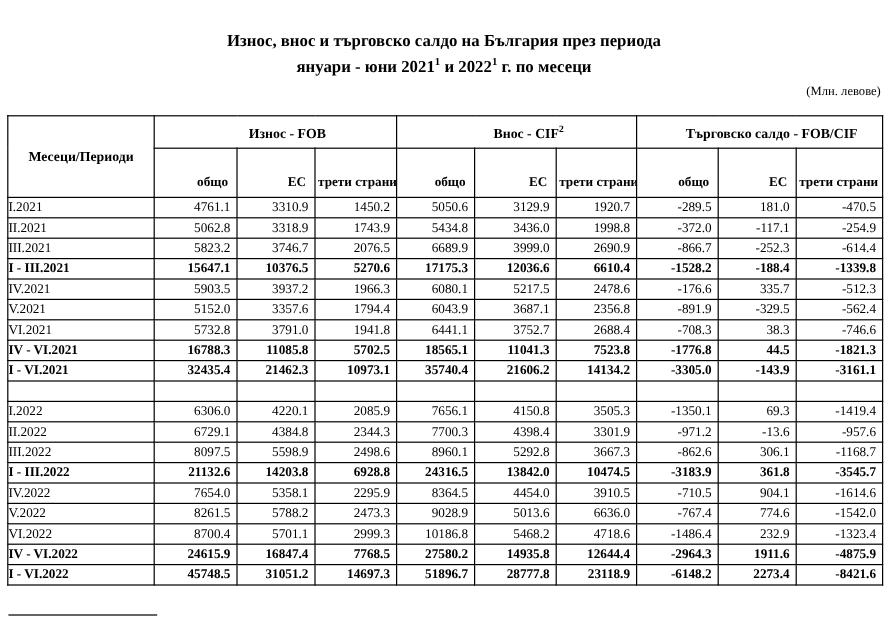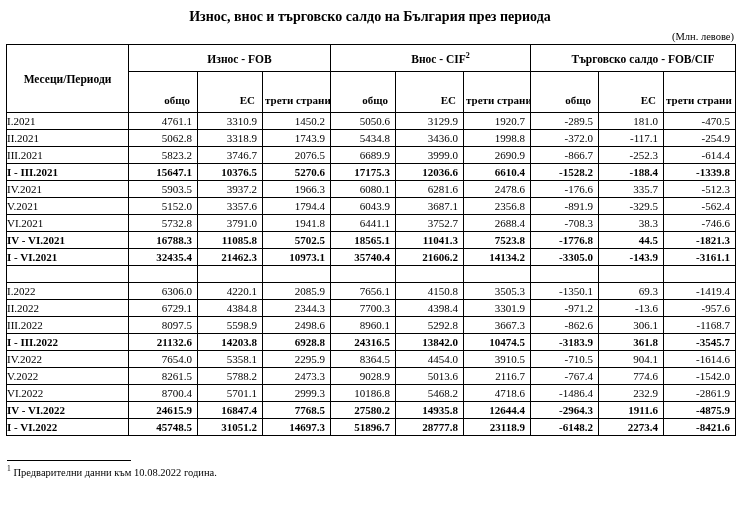--- a/index.html
+++ b/index.html
@@ -7,28 +7,29 @@
   body {
     font-family: "Liberation Serif", "DejaVu Serif", serif;
     color: #000;
     padding-top: 7px;
   }
   .title {
     text-align: center;
     font-size: 14px;
     font-weight: bold;
     line-height: 1.45;
+    margin-top: 18px;
   }
   .title sup { font-size: 9px; }
   .unit-note {
     text-align: right;
     font-size: 10.5px;
     padding-right: 6px;
     margin-top: 4px;
-    margin-bottom: 2px;
+    margin-bottom: 14px;
   }
   table.trade {
     border-collapse: collapse;
     table-layout: fixed;
     margin-left: 6px;
     width: 729px;
     font-size: 11px;
   }
   table.trade th, table.trade td {
     border: 1px solid #000;
@@ -84,20 +85,21 @@
     padding-left: 7px;
     line-height: 1.35;
   }
   .footnotes sup { font-size: 7.5px; }
 </style>
 </head>
 <body>
 
 <div class="title">
   <div><span>Износ, внос и търговско салдо на България през периода</span></div>
+  <div><span>януари - юни 2021</span><sup>1</sup><span> и 2022</span><sup>1</sup><span> г. по месеци</span></div>
 </div>
 
 <div class="unit-note">(Млн. левове)</div>
 
 <table class="trade">
   <colgroup>
     <col style="width:122px">
     <col style="width:69px">
       <col style="width:65px">
       <col style="width:68px">
@@ -175,21 +177,21 @@
         <td class="num-cell">-1528.2</td>
         <td class="num-cell">-188.4</td>
         <td class="num-cell">-1339.8</td>
       </tr>
       <tr>
         <td class="period-cell">IV.2021</td>
         <td class="num-cell">5903.5</td>
         <td class="num-cell">3937.2</td>
         <td class="num-cell">1966.3</td>
         <td class="num-cell">6080.1</td>
-        <td class="num-cell">6281.6</td>
+        <td class="num-cell">5217.5</td>
         <td class="num-cell">2478.6</td>
         <td class="num-cell">-176.6</td>
         <td class="num-cell">335.7</td>
         <td class="num-cell">-512.3</td>
       </tr>
       <tr>
         <td class="period-cell">V.2021</td>
         <td class="num-cell">5152.0</td>
         <td class="num-cell">3357.6</td>
         <td class="num-cell">1794.4</td>
@@ -308,36 +310,36 @@
         <td class="num-cell">904.1</td>
         <td class="num-cell">-1614.6</td>
       </tr>
       <tr>
         <td class="period-cell">V.2022</td>
         <td class="num-cell">8261.5</td>
         <td class="num-cell">5788.2</td>
         <td class="num-cell">2473.3</td>
         <td class="num-cell">9028.9</td>
         <td class="num-cell">5013.6</td>
-        <td class="num-cell">2116.7</td>
+        <td class="num-cell">6636.0</td>
         <td class="num-cell">-767.4</td>
         <td class="num-cell">774.6</td>
         <td class="num-cell">-1542.0</td>
       </tr>
       <tr>
         <td class="period-cell">VI.2022</td>
         <td class="num-cell">8700.4</td>
         <td class="num-cell">5701.1</td>
         <td class="num-cell">2999.3</td>
         <td class="num-cell">10186.8</td>
         <td class="num-cell">5468.2</td>
         <td class="num-cell">4718.6</td>
         <td class="num-cell">-1486.4</td>
         <td class="num-cell">232.9</td>
-        <td class="num-cell">-2861.9</td>
+        <td class="num-cell">-1323.4</td>
       </tr>
       <tr class="bold-row">
         <td class="period-cell">IV - VI.2022</td>
         <td class="num-cell">24615.9</td>
         <td class="num-cell">16847.4</td>
         <td class="num-cell">7768.5</td>
         <td class="num-cell">27580.2</td>
         <td class="num-cell">14935.8</td>
         <td class="num-cell">12644.4</td>
         <td class="num-cell">-2964.3</td>
@@ -354,14 +356,13 @@
         <td class="num-cell">23118.9</td>
         <td class="num-cell">-6148.2</td>
         <td class="num-cell">2273.4</td>
         <td class="num-cell">-8421.6</td>
       </tr>
     </tbody>
 </table>
 
 <div class="footnote-rule"></div>
 <div class="footnotes">
-  <div><sup>1</sup> <span>Предварителни данни към 10.08.2022 година.</span></div>
 </div>
 
 </body></html>

